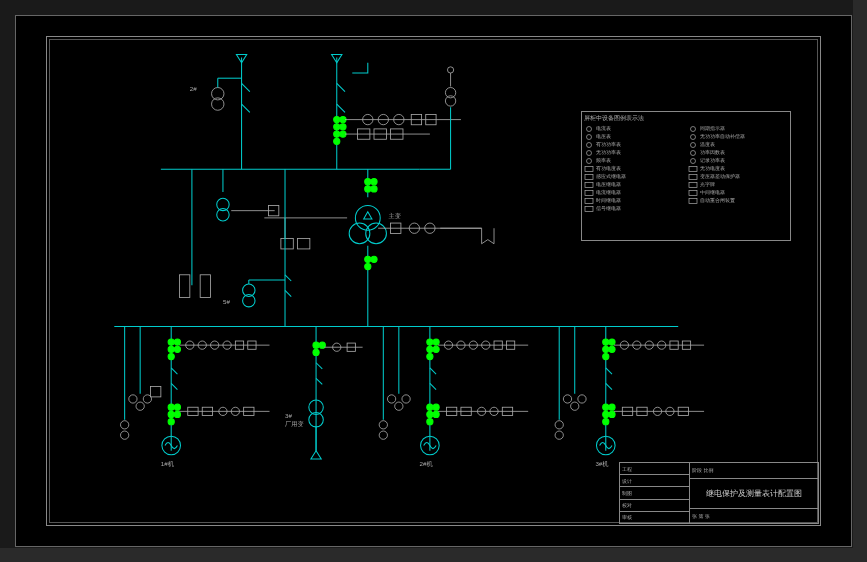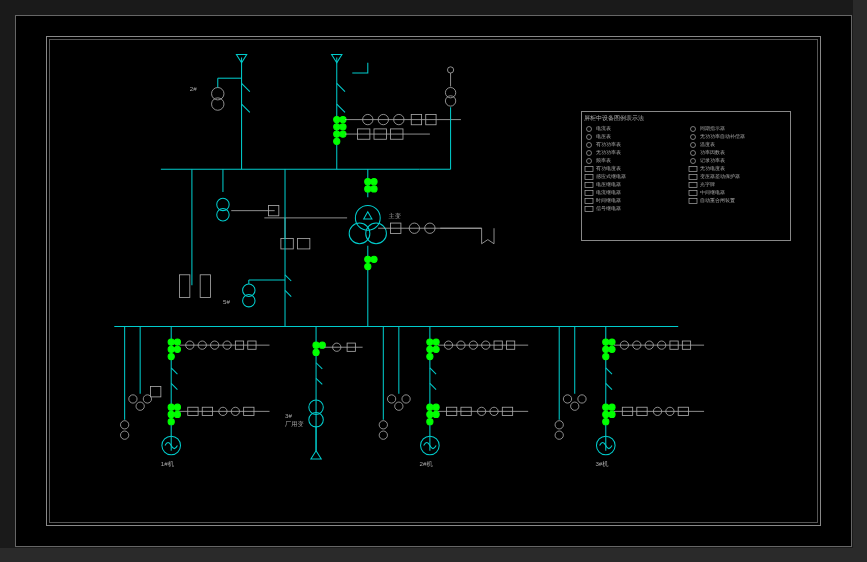--- a/index.html
+++ b/index.html
@@ -457,17 +457,31 @@
           <span class="sym">
             <svg width="10" height="6">
               <rect x="1" y="0.5" width="8" height="5" stroke="#aaa" fill="none" stroke-width="0.7"></rect>
             </svg>
           </span>
           <span>信号继电器</span>
         </div>
       </div>
 </div>
 
+<div class="titleblock">
+<div class="tb-left">
+<div class="tb-row">工程</div>
+<div class="tb-row">设计</div>
+<div class="tb-row">制图</div>
+<div class="tb-row">校对</div>
+<div class="tb-row">审核</div>
+</div>
+<div class="tb-right">
+<div class="tb-row">阶段  比例</div>
+<div class="tb-main">继电保护及测量表计配置图</div>
+<div class="tb-row">张 第 张</div>
+</div>
+</div>
 
 </div>
 
 <div class="scroll-v"></div>
 <div class="scroll-h"></div>
 
 </body></html>

